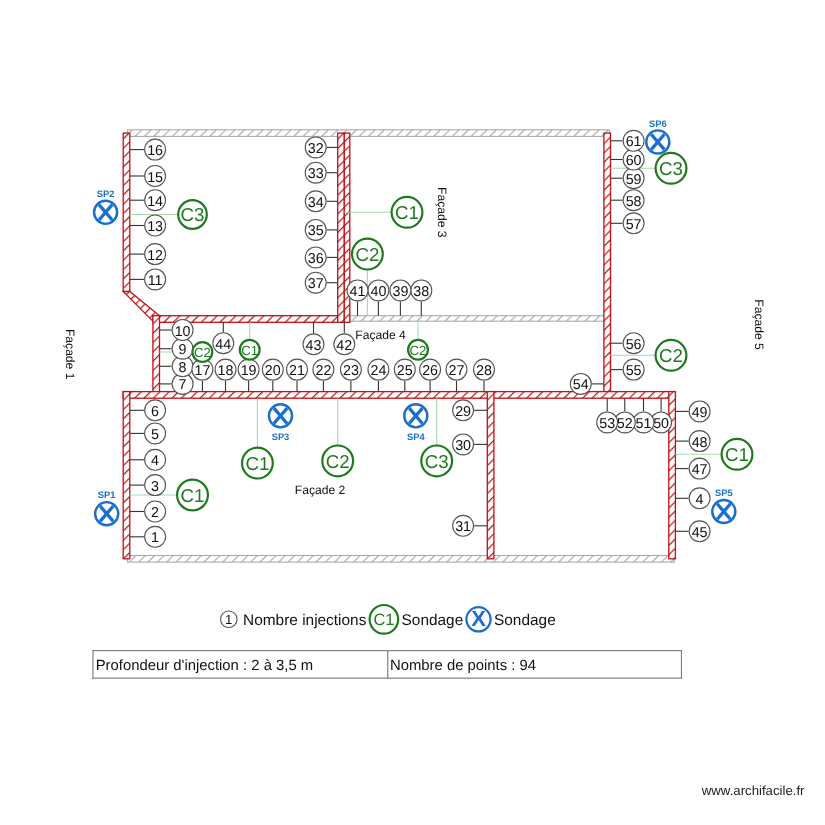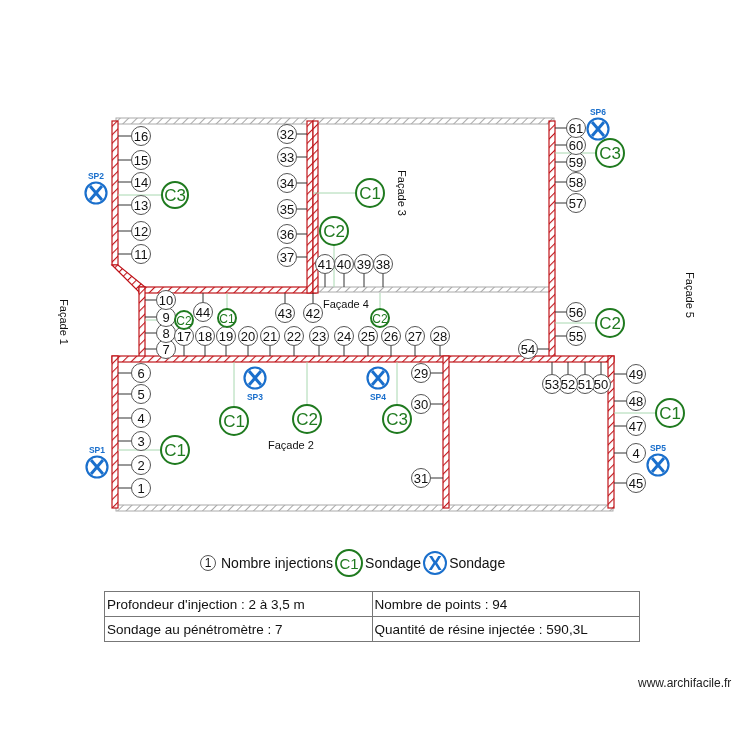--- a/index.html
+++ b/index.html
@@ -10,23 +10,23 @@
   .cap circle { fill:#fff; stroke:#1f7a1f; stroke-width:2; }
   .cap text { font-family:"Liberation Sans", sans-serif; font-size:17px; fill:#1f7a1f; text-anchor:middle; dominant-baseline:central; }
   .son circle { fill:#fff; stroke:#1a6fcc; stroke-width:2.2; }
   .son line { stroke:#1a6fcc; stroke-width:3; }
   .son text { font-family:"Liberation Sans", sans-serif; font-size:8.5px; font-weight:bold; fill:#1a6fcc; text-anchor:middle; }
   .lbl { font-family:"Liberation Sans", sans-serif; font-size:11px; fill:#111; }
   .legend { position:absolute; left:200px; top:549px; display:flex; align-items:center; font-size:14px; color:#111; }
   .legend .i1 { width:14px; height:14px; border:1px solid #555; border-radius:50%; font-size:12px; display:inline-flex; align-items:center; justify-content:center; margin-right:5px; }
   .legend .i2 { width:24px; height:24px; border:2px solid #1f7a1f; border-radius:50%; color:#1f7a1f; font-size:15px; display:inline-flex; align-items:center; justify-content:center; margin:0 2px; }
   .legend .i3 { width:20px; height:20px; border:2px solid #1a6fcc; border-radius:50%; color:#1a6fcc; font-size:20px; font-weight:bold; display:inline-flex; align-items:center; justify-content:center; margin:0 2px; line-height:1; }
-  table.info { position:absolute; left:104px; top:591px; width:536px; border-collapse:collapse; font-size:13.5px; color:#111; }
+  table.info { position:absolute; left:84px; top:591px; width:536px; border-collapse:collapse; font-size:13.5px; color:#111; }
   table.info td { border:1px solid #777; height:24px; padding:0 2px; width:50%; }
-  .credit { position:absolute; left:638px; top:676px; font-size:12px; color:#222; }
+  .credit { position:absolute; left:638px; top:712px; font-size:12px; color:#222; }
 </style>
 </head>
 <body>
 
 <svg class="plan" width="750" height="540" viewBox="0 0 750 540">
   <defs>
     <pattern id="hatchR" width="6" height="6" patternUnits="userSpaceOnUse" patternTransform="rotate(45)">
       <rect width="6" height="6" fill="#ffffff"></rect>
         <line x1="0" y1="0" x2="0" y2="6" stroke="#c0141a" stroke-width="2.2"></line>
     </pattern>
@@ -490,20 +490,16 @@
   <span class="i3">X</span>
   <span>Sondage</span>
 </div>
 
 <table class="info">
   <tbody>
       <tr>
     <td>Profondeur d'injection : 2 à 3,5 m</td>
     <td>Nombre de points : 94</td>
   </tr>
-  <tr>
-    <td>Sondage au pénétromètre : 7</td>
-    <td>Quantité de résine injectée : 590,3L</td>
-  </tr>
 </tbody>
   </table>
 
 <div class="credit">www.archifacile.fr</div>
 
 </body></html>

